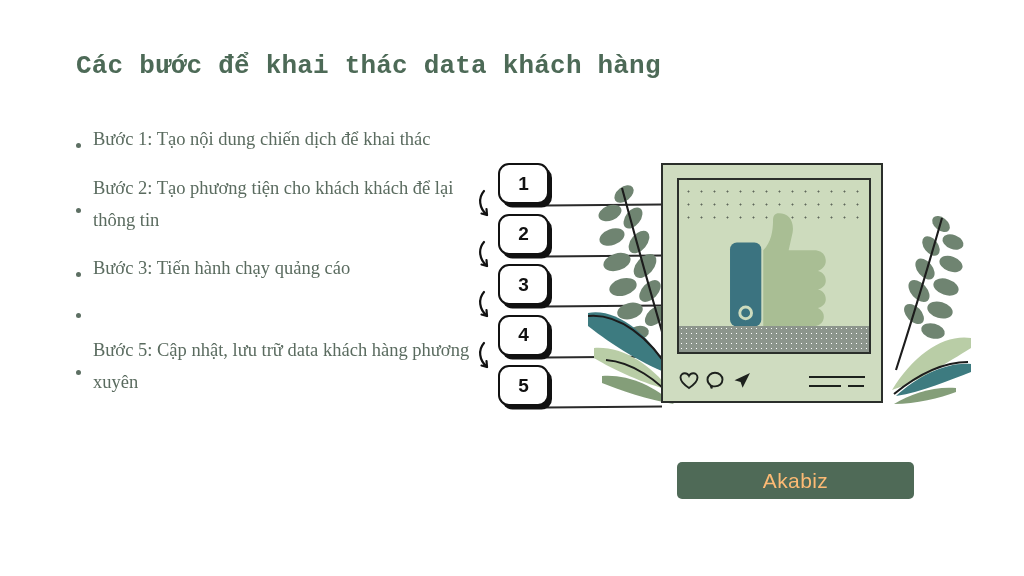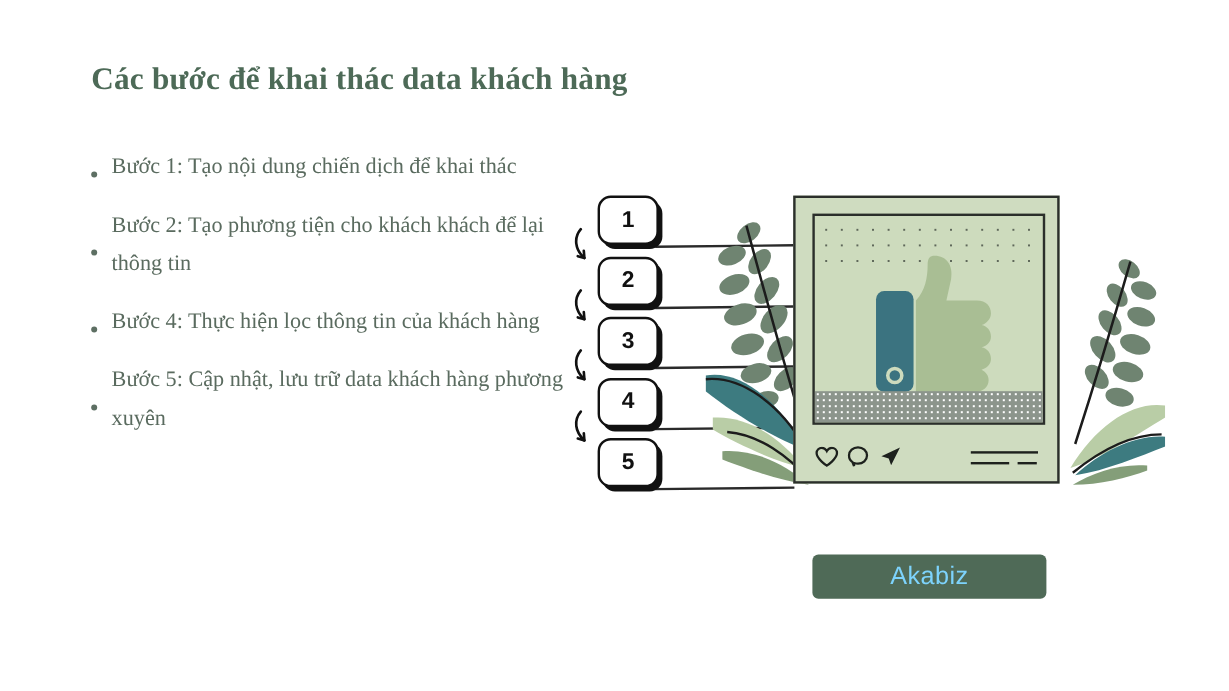--- a/index.html
+++ b/index.html
@@ -5,21 +5,21 @@
   html,body{margin:0;padding:0;}
   body{
     width:1024px;height:576px;background:#ffffff;overflow:hidden;
     font-family:"Liberation Serif", serif; position:relative;
   }
   .slide{position:absolute;inset:0;background:#ffffff;}
 
   
   .title{
     position:absolute;left:76px;top:51px;
-    font-family:Liberation Serif, serif;
+    font-family:Liberation Mono, monospace;
     font-weight:700;font-size:26px;letter-spacing:.2px;
     color:#4d6a57;white-space:nowrap;
   }
 
   
   .list{position:absolute;left:72px;top:124px;width:420px;}
   .li{display:flex;align-items:center;margin-bottom:17px;}
   .dot{
     width:5px;height:5px;border-radius:50%;background:#5d6f63;
     margin:11px 12px 0 4px;flex:0 0 auto;
@@ -86,46 +86,49 @@
     position:absolute;right:16px;bottom:14px;width:56px;
   }
   .card-lines .l1{height:0;border-top:2.6px solid #1d211d;width:56px;margin-bottom:7px;}
   .card-lines .l2{display:flex;gap:7px;}
   .card-lines .l2 span{height:0;border-top:2.6px solid #1d211d;display:block;}
   .card-lines .l2 .a{width:32px;}
   .card-lines .l2 .b{width:16px;}
 
   
   .akabiz{
-    position:absolute;left:677px;top:462px;width:195px;height:37px;
+    position:absolute;left:677px;top:462px;width:237px;height:37px;
     background:#4f6a57;border-radius:5px;
     display:flex;align-items:center;justify-content:center;
     font-family:"Liberation Sans", sans-serif;
-    font-size:21px;color:#7dd3fc;letter-spacing:.4px;z-index:6;
+    font-size:21px;color:#fdba74;letter-spacing:.4px;z-index:6;
   }
 </style>
 </head>
 <body>
 
 <div class="slide">
 
   <div class="title">Các bước để khai thác data khách hàng</div>
 
   <div class="list">
     <div class="li">
       <span class="dot"></span>
       <span class="li-text">Bước 1: Tạo nội dung chiến dịch để khai thác</span>
     </div>
     <div class="li">
       <span class="dot"></span>
       <span class="li-text">Bước 2: Tạo phương tiện cho khách khách để lại thông tin</span>
     </div>
     <div class="li">
       <span class="dot"></span>
-      <span class="li-text">Bước 4: Thực hiện lọc thông tin của khách hàng</span>
+      <span class="li-text">Bước 3: Tiến hành chạy quảng cáo</span>
+    </div>
+    <div class="li">
+      <span class="dot"></span>
     </div>
     <div class="li">
       <span class="dot"></span>
       <span class="li-text">Bước 5: Cập nhật, lưu trữ data khách hàng phương xuyên</span>
     </div>
   </div>
 
   <div class="steps">
 
     <div class="step-row">

